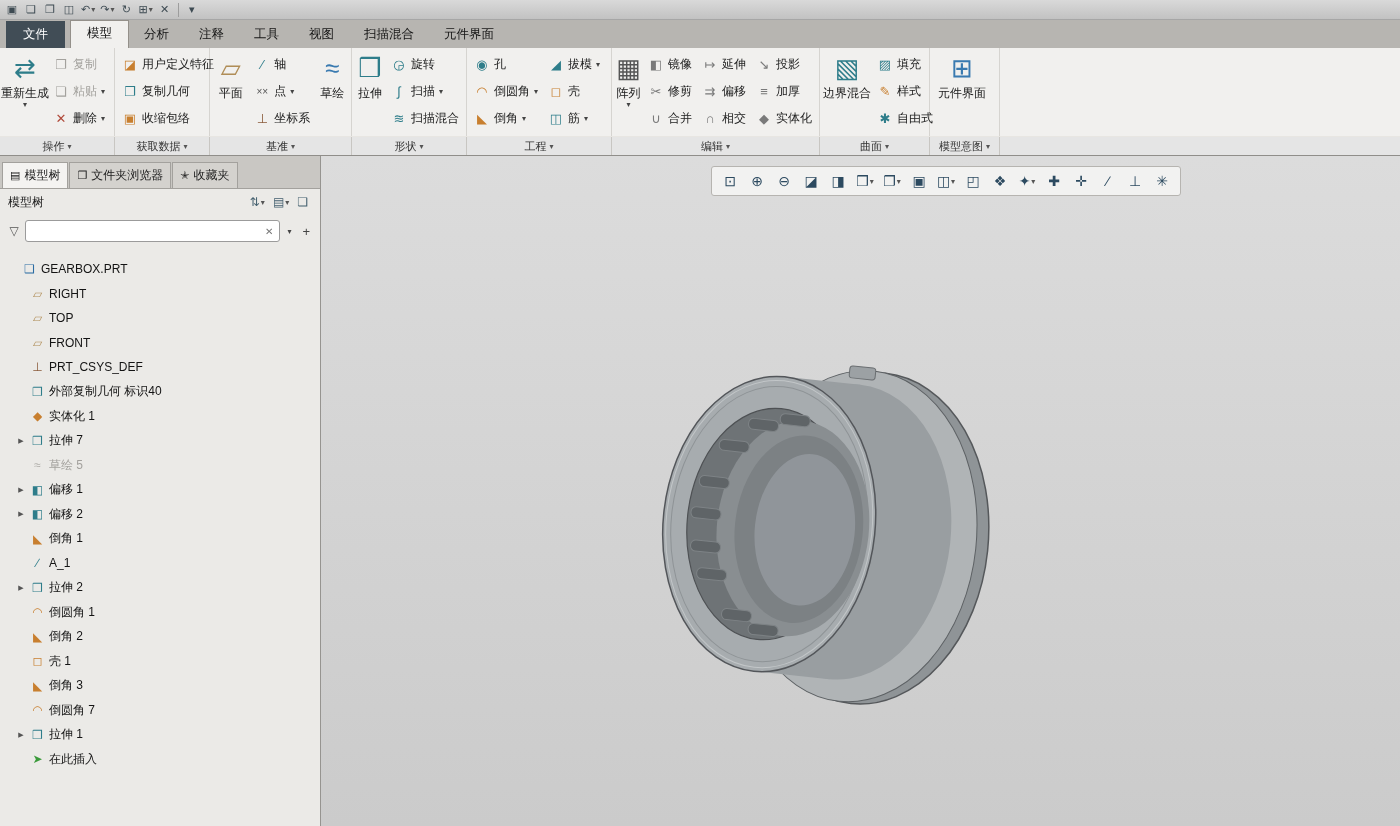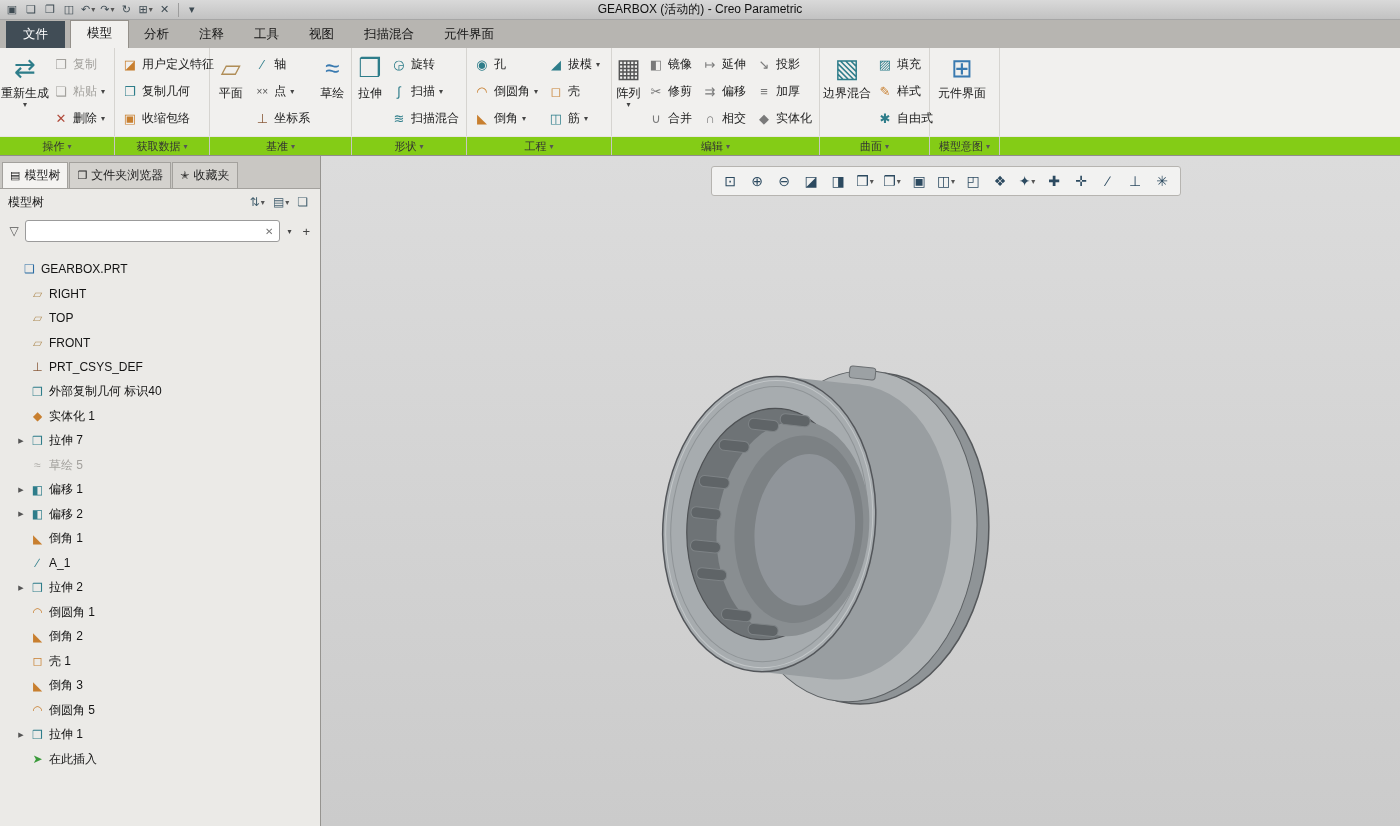--- a/index.html
+++ b/index.html
@@ -31,21 +31,21 @@
   .rbig .bicon { font-size:26px; line-height:32px; height:34px; }
   .rbig .blabel { font-size:12px; line-height:14px; color:#1a1a1a; }
   .rbig .bdd { font-size:8px; color:#444; line-height:10px; }
   .rcol { display:flex; flex-direction:column; padding-top:2px; }
   .rsm { height:27px; display:flex; align-items:center; gap:4px; padding:0 5px; white-space:nowrap; cursor:default; }
   .rsm .sicon { width:16px; text-align:center; font-size:13px; }
   .rsm .sdd { font-size:8px; color:#444; }
   .rsm.dis, .rsm.dis .sicon { color:#a3a19d !important; }
   .rfill { flex:1; background:#f1f0ee; }
   
-  .grouplabels { height:20px; background:#84cc16; border-top:1px solid #e8e6e2; border-bottom:1px solid #908e8a; display:flex; }
+  .grouplabels { height:20px; background:#e5e5e5; border-top:1px solid #e8e6e2; border-bottom:1px solid #908e8a; display:flex; }
   .glabel { display:flex; align-items:center; justify-content:center; gap:3px;
     font-size:11px; color:#333; border-right:1px solid #c8c6c2; cursor:default; white-space:nowrap; }
   .glabel .gdd { font-size:8px; color:#555; }
   .glfill { flex:1; }
   
   .main { display:flex; height:670px; background:#c9c7c3; }
   .leftpanel { width:321px; display:flex; flex-direction:column; border-right:1px solid #969490; background:#c9c7c3; }
   .ptabs { display:flex; align-items:flex-end; gap:1px; padding:6px 2px 0 2px; height:32px; }
   .ptab { display:flex; align-items:center; gap:4px; padding:4px 7px; font-size:12px;
     background:#d4d2ce; border:1px solid #a3a19d; border-bottom:none; white-space:nowrap; cursor:default; }
@@ -91,21 +91,20 @@
       <div class="qi">❐</div>
       <div class="qi">◫</div>
       <div class="qi">↶<span class="qdd">▾</span></div>
       <div class="qi">↷<span class="qdd">▾</span></div>
       <div class="qi">↻</div>
       <div class="qi">⊞<span class="qdd">▾</span></div>
       <div class="qi">✕</div>
       <span class="qsep"></span>
       <div class="qi">▾</div>
     </div>
-  <div class="wtitle">GEARBOX (活动的) - Creo Parametric</div>
 </div>
 
 <div class="tabstrip" id="tabstrip">
     <div class="tab file">文件</div>
     <div class="tab active">模型</div>
     <div class="tab">分析</div>
     <div class="tab">注释</div>
     <div class="tab">工具</div>
     <div class="tab">视图</div>
     <div class="tab">扫描混合</div>
@@ -478,21 +477,21 @@
             <span class="tlabel">壳 1</span>
           </div>
           <div class="trow" style="padding-left: 14px;">
             <span class="texp"></span>
             <span class="ticon" style="color: rgb(200, 127, 47);">◣</span>
             <span class="tlabel">倒角 3</span>
           </div>
           <div class="trow" style="padding-left: 14px;">
             <span class="texp"></span>
             <span class="ticon" style="color: rgb(200, 127, 47);">◠</span>
-            <span class="tlabel">倒圆角 5</span>
+            <span class="tlabel">倒圆角 7</span>
           </div>
           <div class="trow" style="padding-left: 14px;">
             <span class="texp">▶</span>
             <span class="ticon" style="color: rgb(46, 125, 138);">❒</span>
             <span class="tlabel">拉伸 1</span>
           </div>
           <div class="trow" style="padding-left: 14px;">
             <span class="texp"></span>
             <span class="ticon" style="color: rgb(58, 154, 58);">➤</span>
             <span class="tlabel">在此插入</span>

